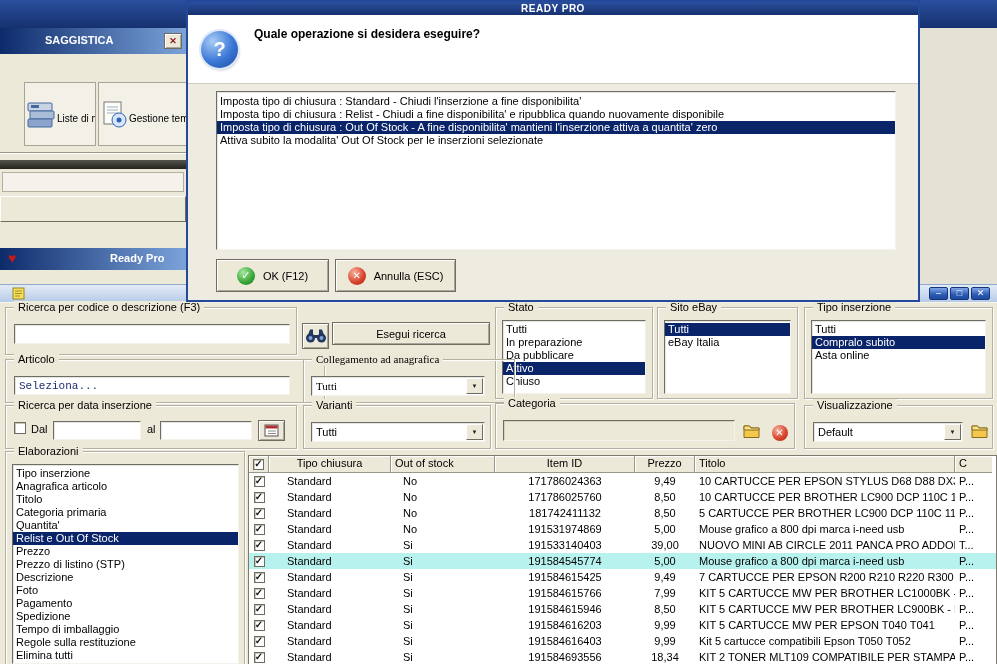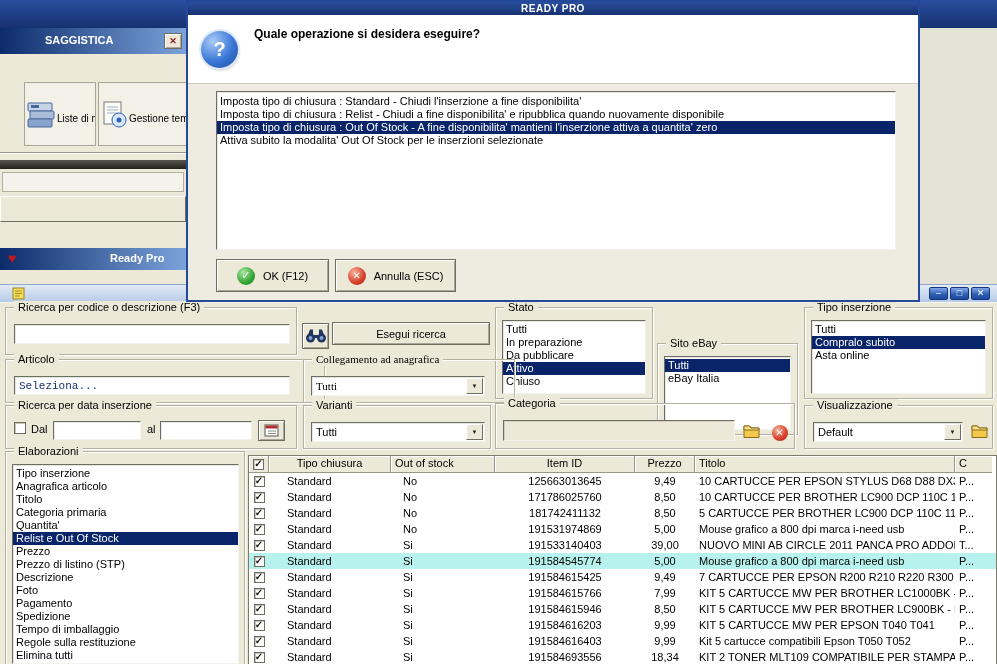--- a/index.html
+++ b/index.html
@@ -180,21 +180,21 @@
       <span class="grouplabel">Stato</span>
       <div class="sunken abs lb" style="left:6px;top:12px;width:144px;height:74px;">
         <div class="li">Tutti</div>
         <div class="li">In preparazione</div>
         <div class="li">Da pubblicare</div>
         <div class="li sel">Attivo</div>
         <div class="li">Chiuso</div>
       </div>
     </div>
 
-    <div class="group" style="left:657px;top:4px;width:141px;height:92px;margin-top:36px;">
+    <div class="group" style="left:657px;top:4px;width:141px;height:92px;">
       <span class="grouplabel">Sito eBay</span>
       <div class="sunken abs lb" style="left:6px;top:12px;width:127px;height:74px;">
         <div class="li sel">Tutti</div>
         <div class="li">eBay Italia</div>
       </div>
     </div>
 
     <div class="group" style="left:804px;top:4px;width:189px;height:92px;">
       <span class="grouplabel">Tipo inserzione</span>
       <div class="sunken abs lb" style="left:6px;top:12px;width:175px;height:74px;">
@@ -329,21 +329,21 @@
       </div>
 
       <div class="tr">
         <div class="td w-chk cc">
             <span class="cbox sm">
               <span class="check">✓</span>
             </span>
           </div>
         <div class="td w-tipo b-tipo">Standard</div>
         <div class="td w-oos b-oos">No</div>
-        <div class="td w-id a-r">125663013645</div>
+        <div class="td w-id a-r">171786024363</div>
         <div class="td w-prezzo a-r">9,49</div>
         <div class="td w-titolo">10 CARTUCCE PER EPSON STYLUS D68 D88 DX380...</div>
         <div class="td w-c">P...</div>
       </div>
       <div class="tr">
         <div class="td w-chk cc">
             <span class="cbox sm">
               <span class="check">✓</span>
             </span>
           </div>

